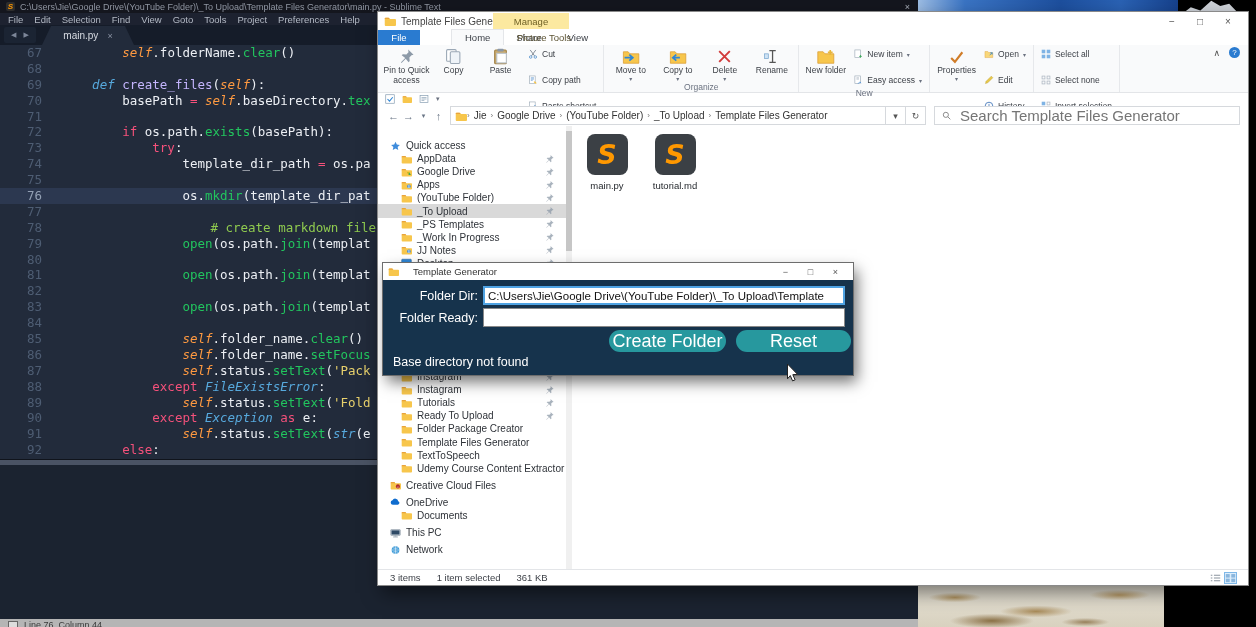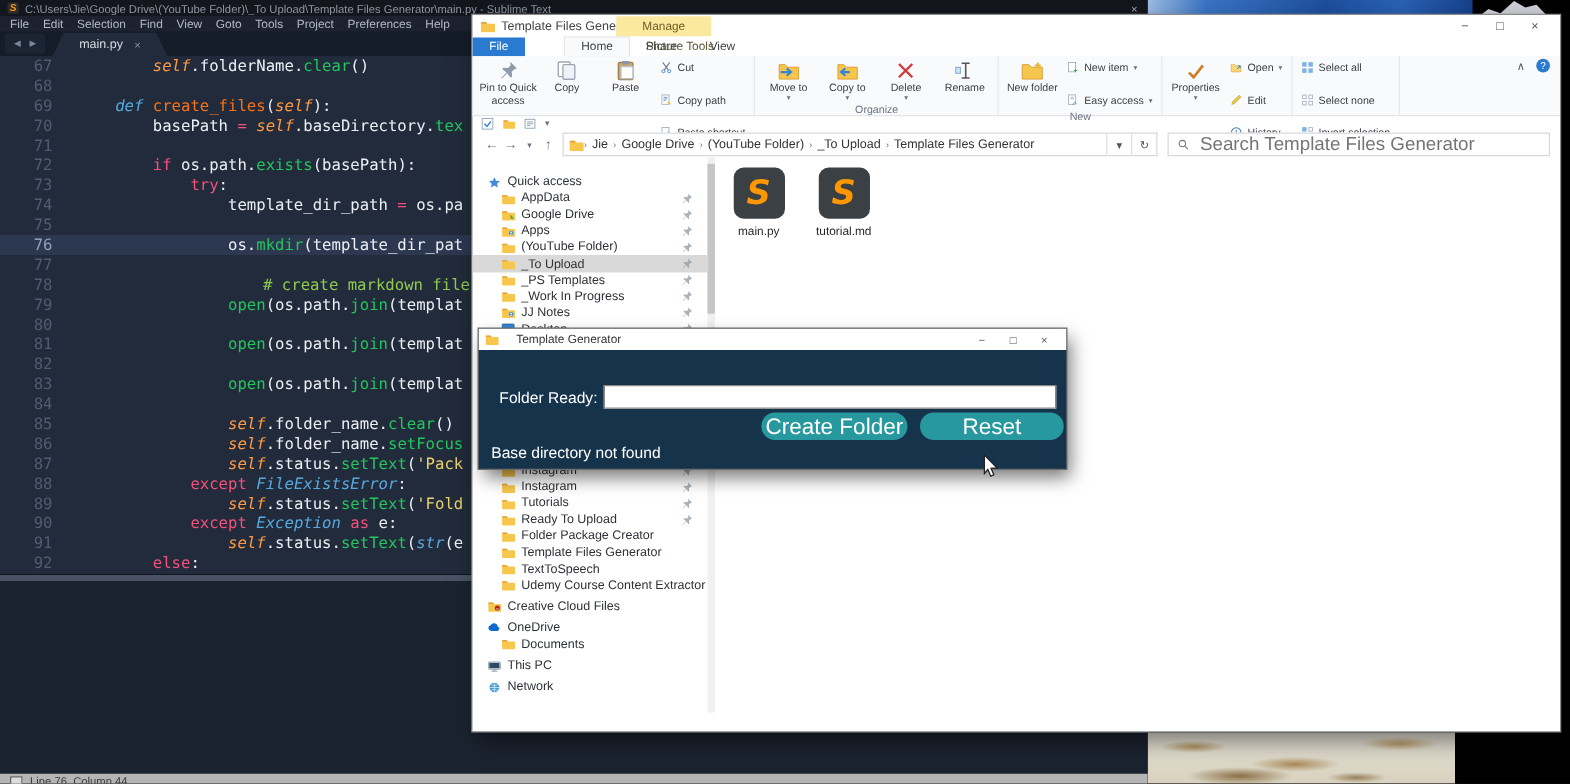--- a/index.html
+++ b/index.html
@@ -36,21 +36,21 @@
   .subl-tab{height:19px;width:92px;background:#222b3b;clip-path:polygon(9px 0,83px 0,92px 19px,0 19px);
     display:flex;align-items:center;justify-content:center;color:#d7dbe2;font-size:10px;gap:9px;margin-left:4px;}
   .tab-close{color:#8a93a3;font-size:9px;}
   .subl-editor{position:absolute;top:45px;left:0;right:0;height:414px;background:#222b3b;overflow:hidden;}
   .code-line{display:flex;height:15.9px;line-height:15.9px;font-family:"DejaVu Sans Mono",monospace;
     font-size:12.5px;white-space:pre;}
   .code-line.hl{background:#2c3850;}
   .gutter{width:42px;text-align:right;padding-right:20px;color:#4e5d73;flex:none;}
   .hl .gutter{color:#93a0b4;}
   .tk-p{color:#eceff4;} .tk-self{color:#ff9a41;font-style:italic;}
-  .tk-kw{color:#f5517b;} .tk-fn{color:#f97316;} .tk-meth{color:#22c55e;}
+  .tk-kw{color:#f5517b;} .tk-fn{color:#c4b5fd;} .tk-meth{color:#22c55e;}
   .tk-cls{color:#57a9dd;font-style:italic;} .tk-str{color:#e8d16c;} .tk-com{color:#8fca4f;margin-left:28px;}
   .subl-hscroll{position:absolute;top:459px;left:0;right:0;height:5px;background:#4a5364;
     border-top:1px solid #10141c;border-bottom:1px solid #10141c;}
   .subl-lower{position:absolute;top:465px;left:0;right:0;height:154px;background:#1b2330;}
   .subl-statusbar{position:absolute;top:619px;left:0;right:0;height:10px;background:#b5b5b5;
     color:#3a3a3a;font-size:9px;display:flex;align-items:flex-start;gap:6px;padding:1px 0 0 8px;}
   .subl-status-ico{width:8px;height:6px;border:1px solid #666;background:#ddd;margin-top:1px;}
 
   
   .expl{position:absolute;left:378px;top:12px;width:870px;height:573px;background:#fff;
@@ -841,37 +841,61 @@
           <div class="tile">
             <div class="thumb">
               <div class="subl-file">
                 <b>S</b>
               </div>
             </div>
             <div class="fname">tutorial.md</div>
           </div>
         </div>
     </div>
+    <div class="expl-status">
+      <span>3 items</span>
+      <span>1 item selected</span>
+      <span>361 KB</span>
+      <span class="views">
+        <span class="view-ico icon">
+            <svg viewBox="0 0 14 12">
+              <path d="M1 2.5h2M1 6h2M1 9.5h2M5 2.5h8M5 6h8M5 9.5h8" stroke="#8a949e" stroke-width="1.4"></path>
+            </svg>
+          </span>
+        <span class="view-ico icon active">
+            <svg viewBox="0 0 14 12">
+              <rect x="1" y="1" width="5" height="4.5" fill="#8ab6dd"></rect>
+              <rect x="8" y="1" width="5" height="4.5" fill="#8ab6dd"></rect>
+              <rect x="1" y="6.8" width="5" height="4.5" fill="#8ab6dd"></rect>
+              <rect x="8" y="6.8" width="5" height="4.5" fill="#8ab6dd"></rect>
+            </svg>
+          </span>
+      </span>
+    </div>
   </div>
 
   <div class="dlg">
     <div class="dlg-titlebar">
       <span class="icon">
           <svg viewBox="0 0 16 13">
             <path d="M1 3.2c0-.7.5-1.2 1.2-1.2h4l1.6 1.8H14.8c.7 0 1.2.5 1.2 1.2v6.8c0 .7-.5 1.2-1.2 1.2H2.2c-.7 0-1.2-.5-1.2-1.2z" fill="#f7c64c"></path>
             <path d="M1 3.2c0-.7.5-1.2 1.2-1.2h4l1.6 1.8H1z" fill="#e8a33d"></path>
           </svg>
         </span>
       <span>Template Generator</span>
       <span class="dlg-controls">
         <span>−</span>
         <span>□</span>
         <span>×</span>
       </span>
     </div>
+    <div class="dlg-row dlg-row1">
+      <label>Folder Dir:</label>
+      <input id="folder-dir" class="dlg-input" value="C:\Users\Jie\Google Drive\(YouTube Folder)\_To Upload\Template" style="">
+    </div>
     <div class="dlg-row dlg-row2">
       <label>Folder Ready:</label>
       <input id="folder-name" class="dlg-input" value="" style="">
     </div>
     <div class="dlg-btn btn-create">Create Folder</div>
     <div class="dlg-btn btn-reset">Reset</div>
     <div class="dlg-status">Base directory not found</div>
   </div>
 
   <div class="cursor">

